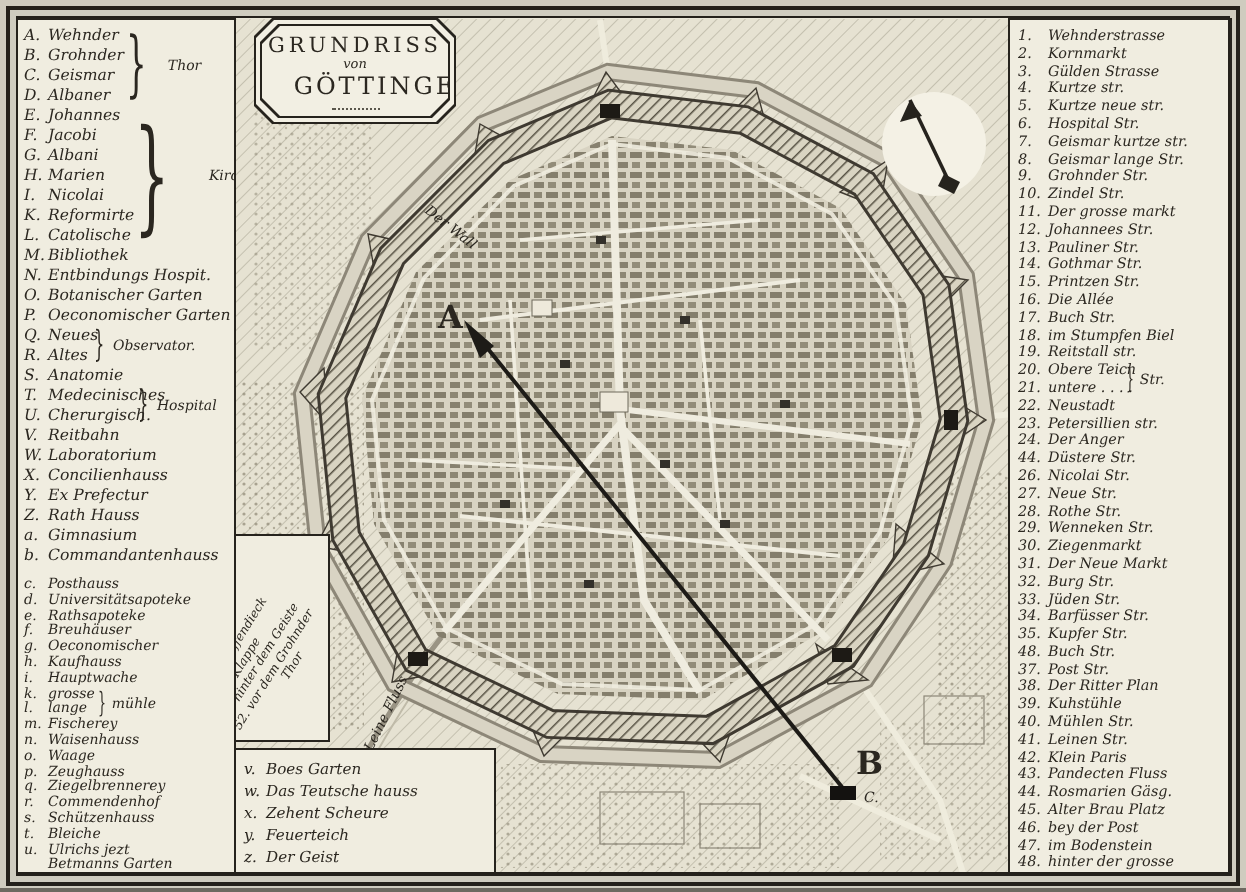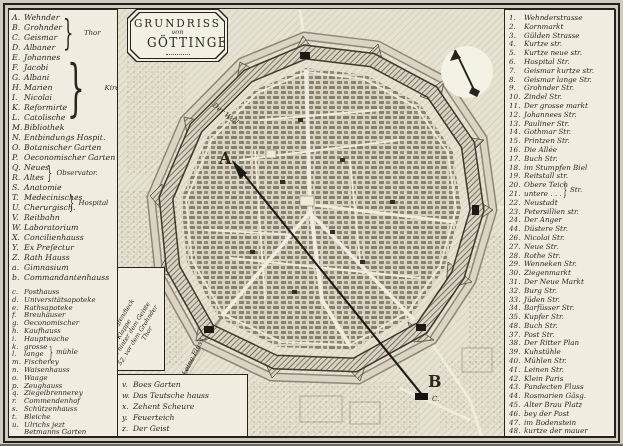--- a/index.html
+++ b/index.html
@@ -737,21 +737,21 @@
           <span class="t">bey der Post</span>
         </div>
 
         <div class="rrow">
           <span class="k">47.</span>
           <span class="t">im Bodenstein</span>
         </div>
 
         <div class="rrow">
           <span class="k">48.</span>
-          <span class="t">kurtze der mauer</span>
+          <span class="t">hinter der grosse</span>
         </div>
       </div>
     <div class="brace" style="left:58px;top:172px;height:16px;">
       <span class="bglyph" style="font-size:14px;line-height:16px;">}</span>
       <span class="blabel">Str.</span>
     </div>
   </div>
 
   <div class="cartouche">
     <div class="oct c1"></div>

